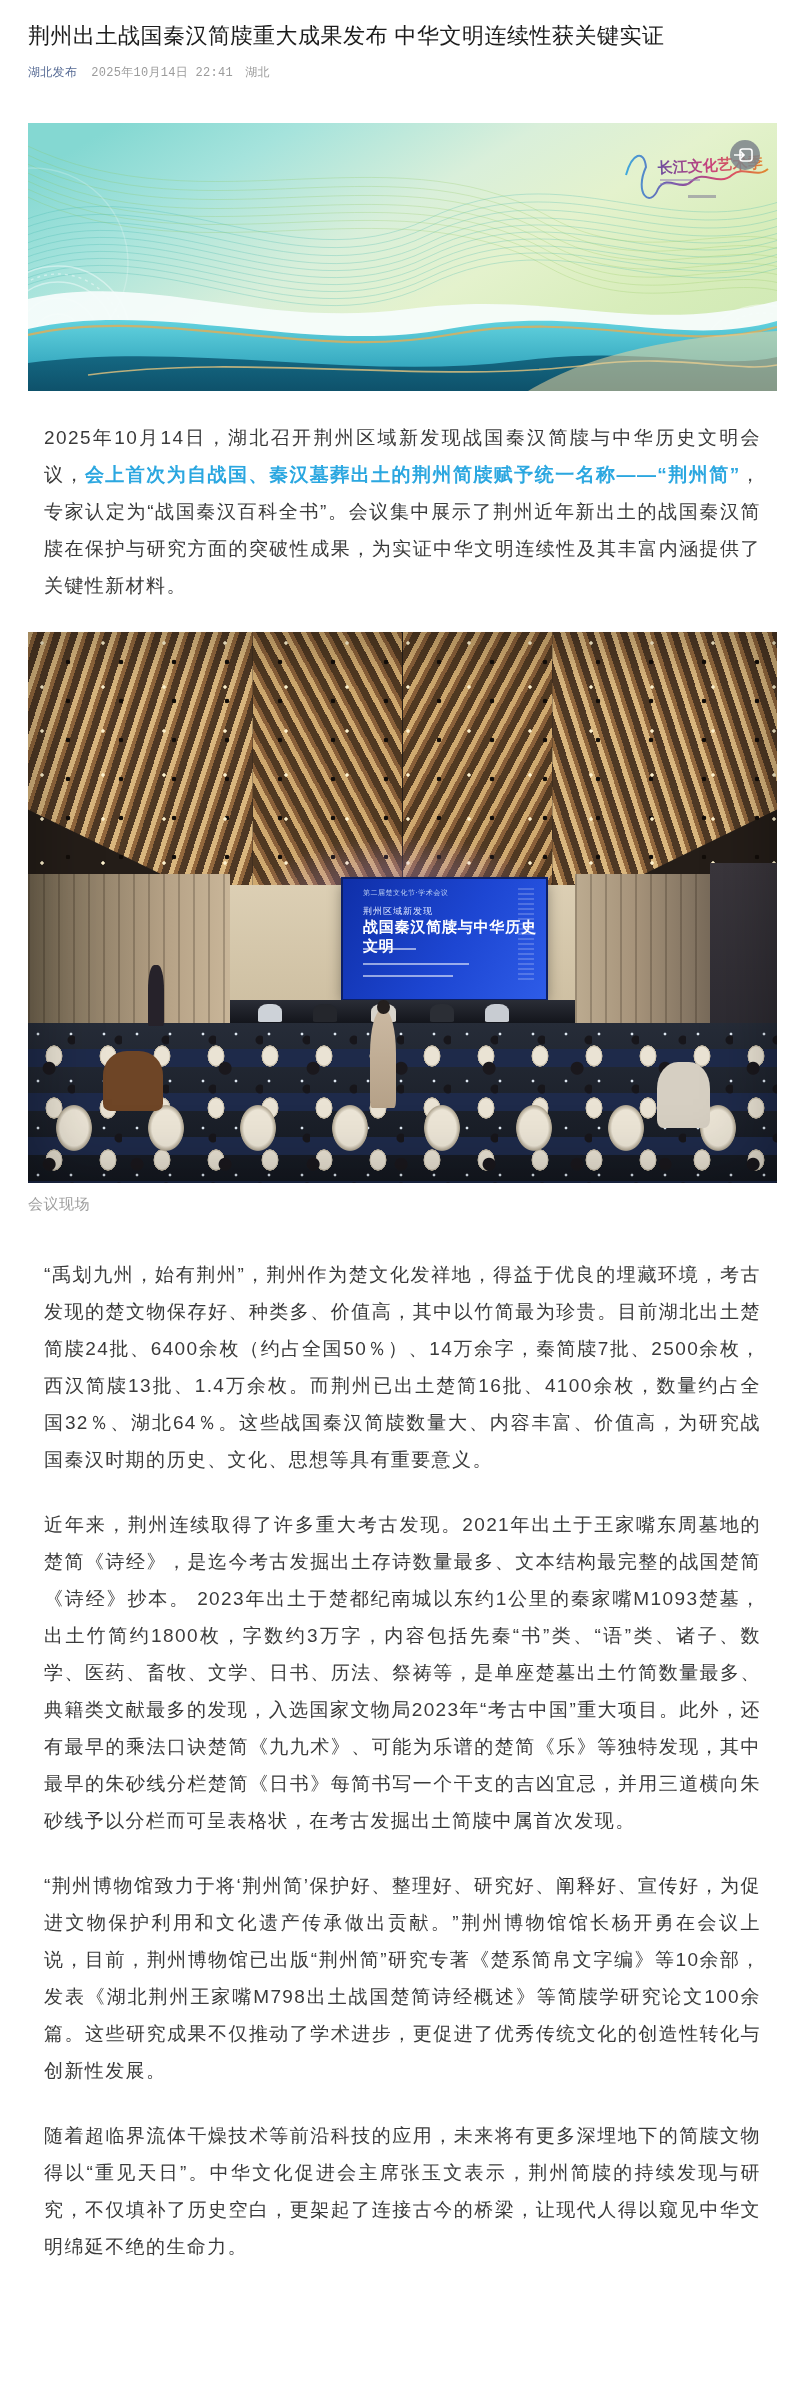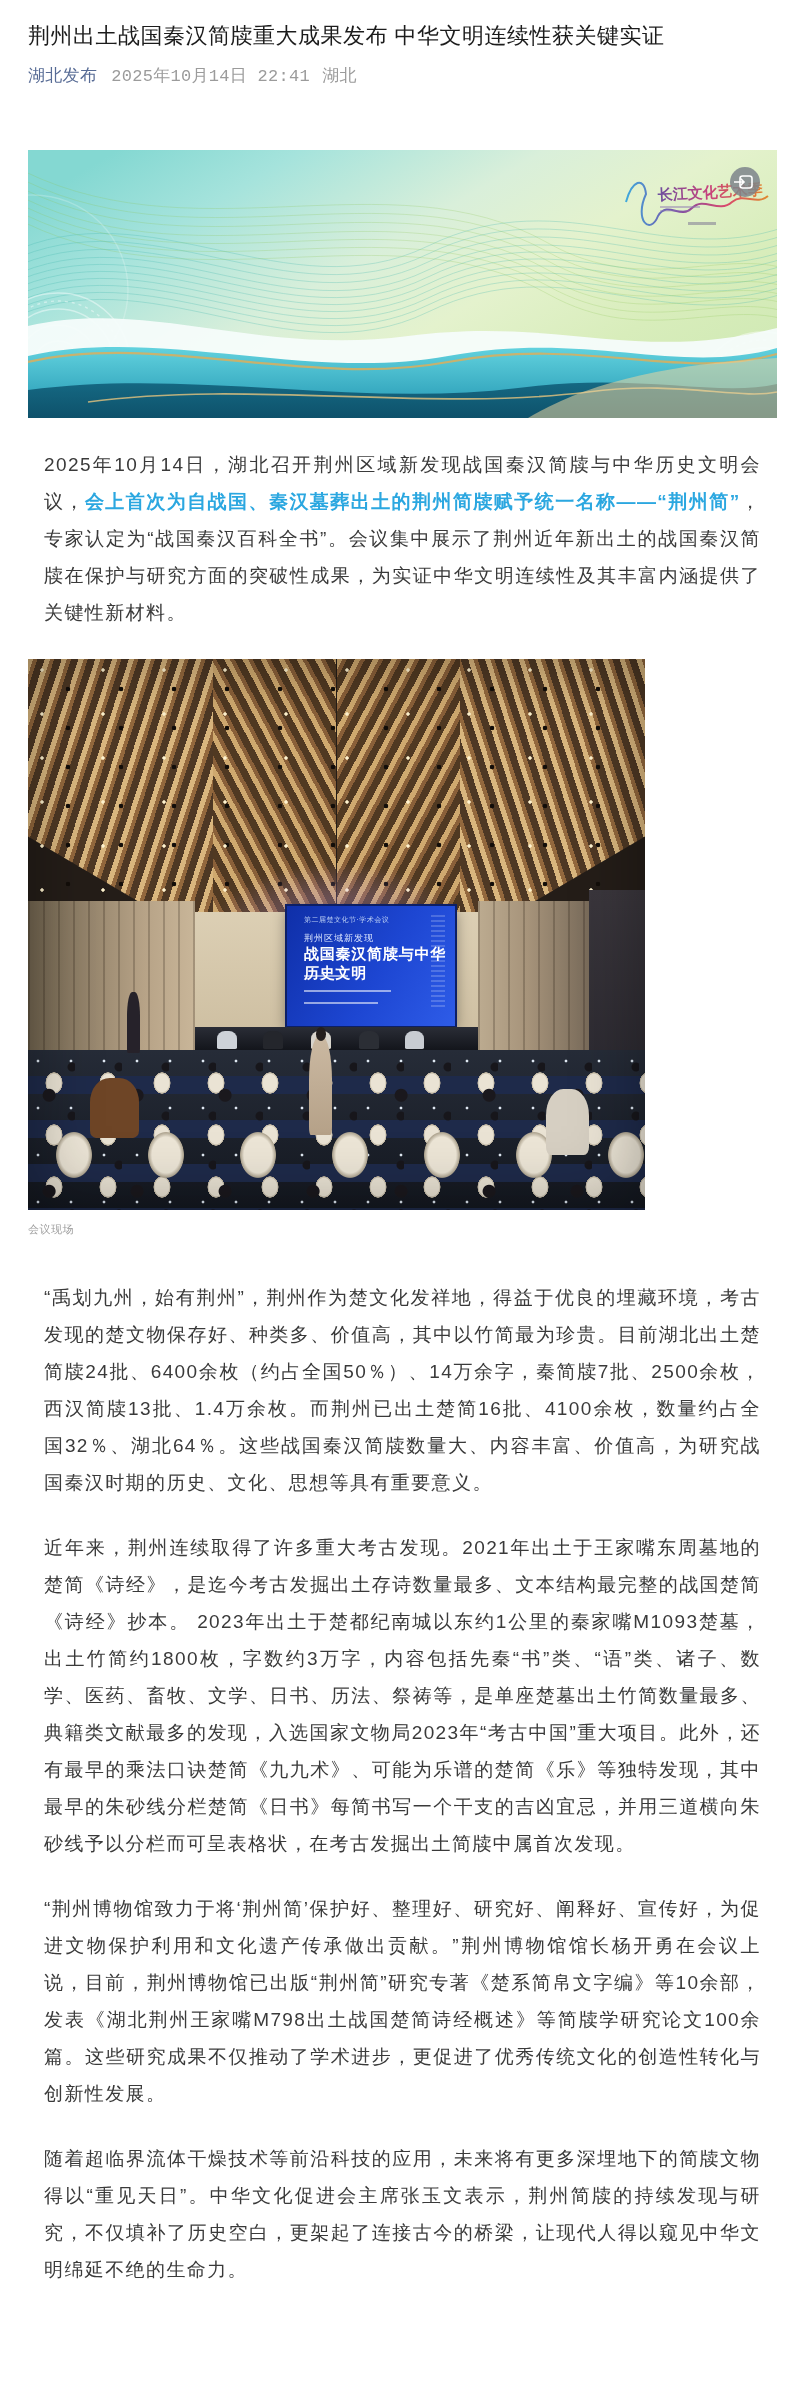--- a/index.html
+++ b/index.html
@@ -1,35 +1,35 @@
 <!DOCTYPE html>
 <html lang="zh"><head>
 <meta charset="utf-8">
 <style>
   html,body{margin:0;padding:0;background:#fff;}
   body{width:805px;font-family:"Liberation Sans","DejaVu Sans",sans-serif;-webkit-font-smoothing:antialiased;}
   .wrap{padding:20px 28px 24px;}
 
   h1.title{font-size:22px;line-height:1.45;font-weight:400;color:#1c1c1c;margin:0 0 12px;letter-spacing:.5px;}
 
-  .byline{display:flex;align-items:center;font-size:17px;color:#9b9b9b;margin:0 0 63px;letter-spacing:.3px;}
+  .byline{display:flex;align-items:center;font-size:12px;color:#9b9b9b;margin:0 0 42px;letter-spacing:.3px;}
   .byline .src{color:#576b95;margin-right:14px;cursor:pointer;}
   .byline .dt{margin-right:12px;font-family:Liberation Mono, monospace;}
 
   
   figure.banner{margin:0 0 28px;width:749px;height:268px;overflow:hidden;position:relative;}
   .banner svg{display:block;width:100%;height:100%;}
 
   
   p.para{font-size:19px;line-height:37px;letter-spacing:1.4px;color:#3a3a3a;margin:0 16px 28px;text-align:justify;}
   p.para .hl{color:#2ba7e0;font-weight:700;}
 
   
   figure.photo-f{margin:0 0 0;}
-  .photo{position:relative;width:617px;height:551px;overflow:hidden;background:#241d18;}
+  .photo{position:relative;width:749px;height:551px;overflow:hidden;background:#241d18;}
   .photo *{position:absolute;}
   .ceil{top:0;height:52%;}
   .ceil-l{left:0;width:30%;background:repeating-linear-gradient(108deg,#d9b67e 0 5px,#93683d 5px 9px,#4e3824 9px 16px);clip-path:polygon(0 0,100% 0,100% 100%,0 62%);}
   .ceil-cl{left:30%;width:20%;background:repeating-linear-gradient(62deg,#cfa96f 0 5px,#8a6039 5px 9px,#503922 9px 16px);}
   .ceil-cr{left:50%;width:20%;background:repeating-linear-gradient(118deg,#cfa96f 0 5px,#8a6039 5px 9px,#503922 9px 16px);}
   .ceil-r{right:0;width:30%;background:repeating-linear-gradient(72deg,#d9b67e 0 5px,#93683d 5px 9px,#4e3824 9px 16px);clip-path:polygon(0 0,100% 0,100% 62%,0 100%);}
   .ceil-lights{left:0;right:0;top:0;height:52%;background-image:radial-gradient(circle 2px at 14px 11px,#fff3cf 0 1.4px,rgba(0,0,0,0) 2px),radial-gradient(circle 2.4px at 40px 30px,#120d09 0 2px,rgba(0,0,0,0) 2.6px);background-size:61px 44px,53px 39px;}
   .vault-glow{left:28%;right:28%;top:36%;height:22%;background:radial-gradient(ellipse at 50% 60%,rgba(186,148,226,.5),rgba(186,148,226,0) 65%);}
   .wall-l{left:0;top:44%;width:27%;height:33%;background:linear-gradient(90deg,#71644f,#b7a387 70%,#c9b folklore);background:linear-gradient(90deg,#71644f,#b7a387 70%,#c9b699);}
   .wall-l i,.wall-r i{display:block;position:absolute;inset:0;background:repeating-linear-gradient(90deg,rgba(30,20,10,.22) 0 2px,rgba(0,0,0,0) 2px 15px);}
@@ -52,21 +52,21 @@
   .aud{left:0;right:0;top:71%;bottom:0;background:linear-gradient(#262c38,#141820 90%);background-image:repeating-linear-gradient(180deg,rgba(30,42,74,0) 0 26px,#1e2a4a 26px 44px),linear-gradient(#262c38,#141820);}
   .aud-chairs{left:0;right:0;top:71.5%;bottom:0;background-image:radial-gradient(ellipse 12px 15px at 26px 30px,#eae3d4 0 58%,#b7ad99 70%,rgba(0,0,0,0) 72%),radial-gradient(circle 5px at 44px 14px,#17161b 0 4px,rgba(0,0,0,0) 5px),radial-gradient(circle 1.5px at 10px 8px,#dfe8f2 0 1.2px,rgba(0,0,0,0) 1.7px);background-size:54px 52px,47px 49px,33px 47px;}
   .aud-front{left:0;right:0;bottom:0;height:24%;background-image:radial-gradient(ellipse 25px 32px at 50% 74%,#ece5d6 0 56%,#b3a globalization,rgba(0,0,0,0) 73%);background-image:radial-gradient(ellipse 25px 32px at 50% 74%,#ece5d6 0 56%,#b0a692 70%,rgba(0,0,0,0) 73%),radial-gradient(circle 7px at 24% 18%,#1a181d 0 6px,rgba(0,0,0,0) 7px);background-size:92px 104px,88px 96px;}
   .stander{left:45.6%;top:68.5%;width:3.6%;height:18%;background:linear-gradient(#cbb9a2,#b5a188);border-radius:45% 45% 8% 8%;}
   .stander-head{left:46.6%;top:66.8%;width:1.7%;height:2.6%;background:#241f1e;border-radius:50%;}
   .usher{left:16%;top:60.5%;width:2.1%;height:11%;background:#26222a;border-radius:40% 40% 8% 8%;}
   .acc-a{left:10%;bottom:13%;width:8%;height:11%;background:#6e4526;border-radius:40% 40% 12% 12%;}
   .acc-b{left:84%;bottom:10%;width:7%;height:12%;background:#d6cfc2;border-radius:40% 40% 12% 12%;}
   .photo-shade{inset:0;box-shadow:inset 0 0 70px rgba(0,0,0,.35);}
 
-  figcaption.caption{font-size:11px;color:#9e9e9e;margin:12px 0 42px;letter-spacing:.5px;}
+  figcaption.caption{font-size:15px;color:#9e9e9e;margin:12px 0 42px;letter-spacing:.5px;}
 </style>
 </head>
 <body>
 
 <div class="wrap">
 
   <h1 class="title">荆州出土战国秦汉简牍重大成果发布 中华文明连续性获关键实证</h1>
 
   <div class="byline">
     <span class="src">湖北发布</span>

